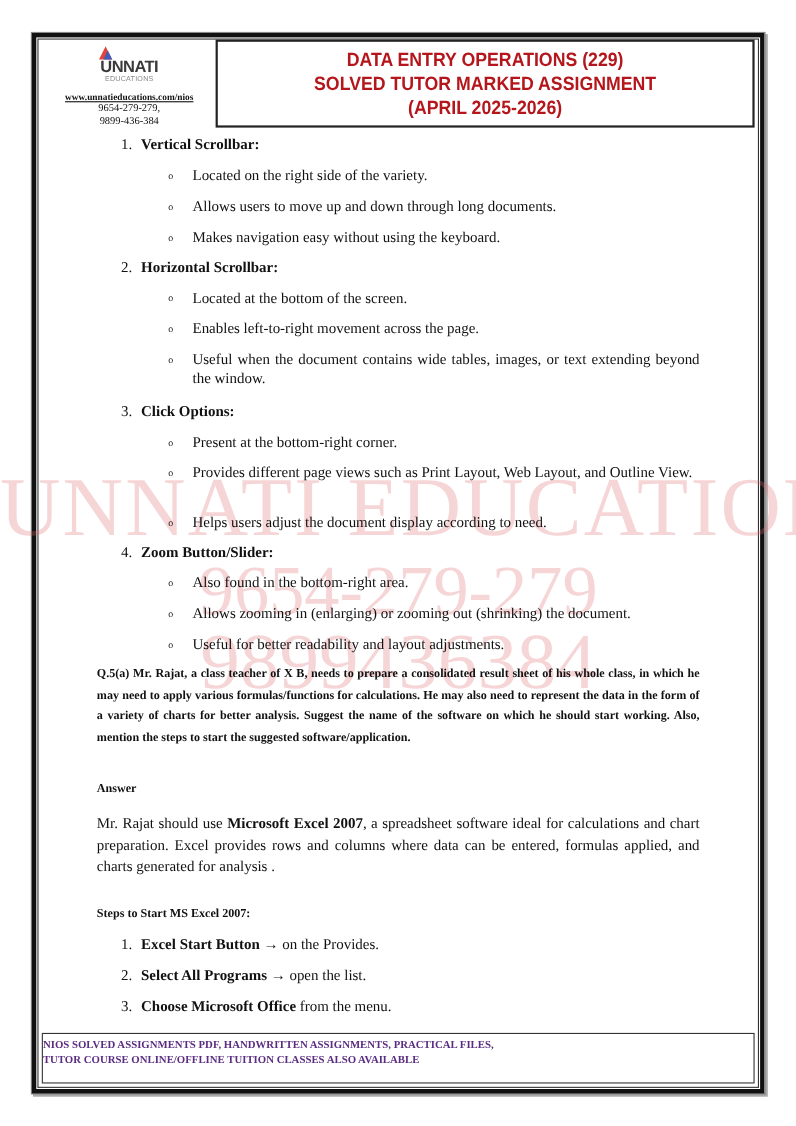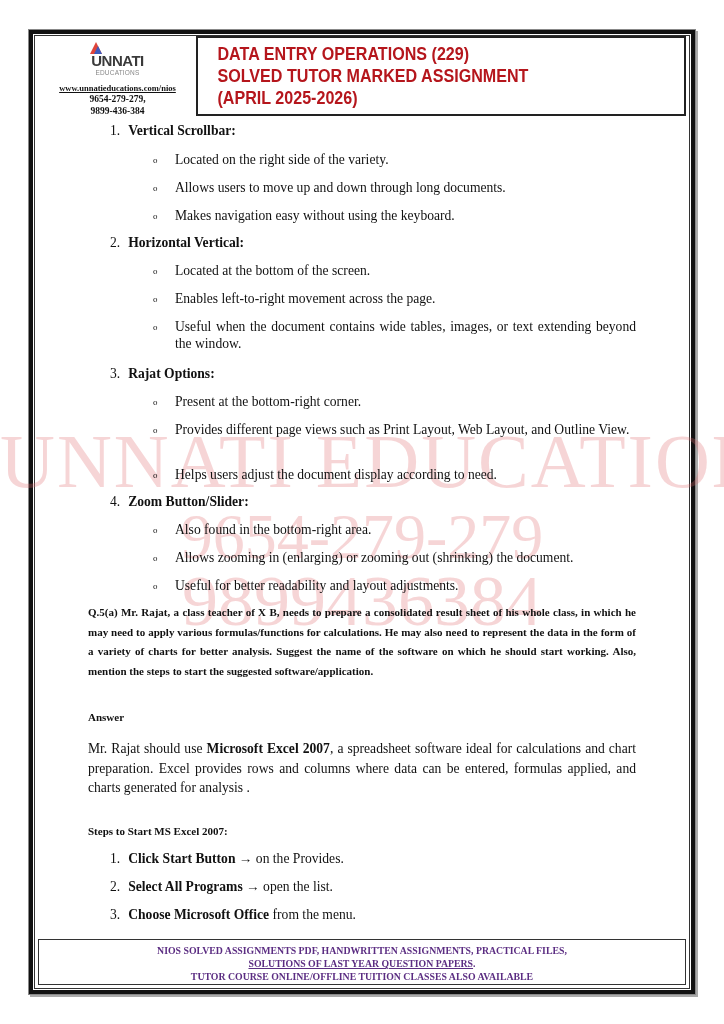--- a/index.html
+++ b/index.html
@@ -14,40 +14,40 @@
   .logo-tri { position: absolute; left: 2px; top: 0; width: 0; height: 0;
               border-left: 6px solid transparent; border-right: 6px solid transparent; border-bottom: 12px solid #e0443a; }
   .logo-tri2 { position: absolute; left: 6px; top: 4px; width: 0; height: 0;
               border-left: 4px solid transparent; border-right: 4px solid transparent; border-bottom: 8px solid #3e5bbd; }
   .logo-word { position: absolute; left: 0; top: 11px; width: 60px; font-family: "Liberation Sans", sans-serif;
                font-weight: bold; font-size: 15px; letter-spacing: -0.5px; color: #3a3a3a; line-height: 15px; }
   .logo-sub { position: absolute; left: 0; top: 27px; width: 60px; font-family: "Liberation Sans", sans-serif;
               font-size: 6.5px; color: #888; letter-spacing: 0.2px; }
   .site-url { font-family: Liberation Serif, serif; font-weight: bold; font-size: 8.5px; text-decoration: underline;
               margin-top: 1px; white-space: nowrap; }
-  .phone { font-family: "Liberation Serif", serif; font-weight: bold; font-size: 9.5px; line-height: 12px; }
+  .phone { font-family: "Liberation Serif", serif; font-weight: normal; font-size: 9.5px; line-height: 12px; }
   .title-box { position: absolute; left: 196px; top: 36px; width: 490px; height: 80px;
-               border: 2px solid #222; box-sizing: border-box; text-align: left; padding-top: 5px; }
+               border: 2px solid #222; box-sizing: border-box; text-align: center; padding-top: 5px; }
   .title-line { font-family: "Liberation Sans", sans-serif; font-weight: bold; color: #b5161c; font-size: 17.5px;
                 line-height: 22px; transform: scaleX(0.92); }
   .watermark { position: absolute; left: 0; width: 724px; text-align: center; color: #e06b6f; opacity: 0.28;
                font-family: "Liberation Serif", serif; pointer-events: none; white-space: nowrap; }
   .wm1 { top: 418px; font-size: 76px; letter-spacing: 2px; }
   .wm2 { top: 500px; font-size: 64px; }
   .wm3 { top: 560px; font-size: 72px; }
   .content { position: absolute; left: 0; top: 0; width: 724px; font-size: 13.6px; }
   .abs { position: absolute; }
   .num-head { left: 110px; font-weight: normal; }
   .num-head b { margin-left: 8px; text-align: right; }
   .bullet { left: 153px; font-size: 9px; }
   .btxt { left: 175px; width: 461px; text-align: justify; line-height: 17px; }
   .q { left: 88px; width: 548px; font-weight: bold; text-align: justify; line-height: 19.5px; font-size: 11px; }
   .para { left: 88px; width: 548px; text-align: justify; line-height: 19.5px; }
   .footer-box { position: absolute; left: 38px; top: 939px; width: 648px; height: 46px;
-                border: 1px solid #333; box-sizing: border-box; text-align: center;
+                border: 1px solid #333; box-sizing: border-box; text-align: left;
                 color: #5b2d82; font-weight: bold; font-size: 9.8px; line-height: 13px; padding-top: 4px; }
   .footer-box .u { text-decoration: underline; }
 </style>
 </head>
 <body>
 
 <div class="frame-outer"></div>
 <div class="frame-inner"></div>
 
 <div class="watermark wm1">UNNATI EDUCATIONS</div>
@@ -75,29 +75,29 @@
 <div class="content">
 
   <div class="abs num-head" style="top:123px"><span>1.</span><b>Vertical Scrollbar:</b></div>
   <div class="abs bullet" style="top:155px">o</div>
   <div class="abs btxt" style="top:151px">Located on the right side of the variety.</div>
   <div class="abs bullet" style="top:183px">o</div>
   <div class="abs btxt" style="top:179px">Allows users to move up and down through long documents.</div>
   <div class="abs bullet" style="top:211px">o</div>
   <div class="abs btxt" style="top:207px">Makes navigation easy without using the keyboard.</div>
 
-  <div class="abs num-head" style="top:235px"><span>2.</span><b>Horizontal Vertical:</b></div>
+  <div class="abs num-head" style="top:235px"><span>2.</span><b>Horizontal Scrollbar:</b></div>
   <div class="abs bullet" style="top:266px">o</div>
   <div class="abs btxt" style="top:262px">Located at the bottom of the screen.</div>
   <div class="abs bullet" style="top:294px">o</div>
   <div class="abs btxt" style="top:290px">Enables left-to-right movement across the page.</div>
   <div class="abs bullet" style="top:322px">o</div>
   <div class="abs btxt" style="top:318px">Useful when the document contains wide tables, images, or text extending beyond the window.</div>
 
-  <div class="abs num-head" style="top:366px"><span>3.</span><b>Rajat Options:</b></div>
+  <div class="abs num-head" style="top:366px"><span>3.</span><b>Click Options:</b></div>
   <div class="abs bullet" style="top:397px">o</div>
   <div class="abs btxt" style="top:393px">Present at the bottom-right corner.</div>
   <div class="abs bullet" style="top:425px">o</div>
   <div class="abs btxt" style="top:421px">Provides different page views such as Print Layout, Web Layout, and Outline View.</div>
   <div class="abs bullet" style="top:470px">o</div>
   <div class="abs btxt" style="top:466px">Helps users adjust the document display according to need.</div>
 
   <div class="abs num-head" style="top:494px"><span>4.</span><b>Zoom Button/Slider:</b></div>
   <div class="abs bullet" style="top:525px">o</div>
   <div class="abs btxt" style="top:521px">Also found in the bottom-right area.</div>
@@ -106,22 +106,21 @@
   <div class="abs bullet" style="top:581px">o</div>
   <div class="abs btxt" style="top:577px">Useful for better readability and layout adjustments.</div>
 
   <div class="abs q" style="top:603px">Q.5(a) Mr. Rajat, a class teacher of X B, needs to prepare a consolidated result sheet of his whole class, in which he may need to apply various formulas/functions for calculations. He may also need to represent the data in the form of a variety of charts for better analysis. Suggest the name of the software on which he should start working. Also, mention the steps to start the suggested software/application.</div>
 
   <div class="abs q" style="top:708px">Answer</div>
   <div class="abs para" style="top:739px"><span>Mr. Rajat should use </span><b>Microsoft Excel 2007</b><span>, a spreadsheet software ideal for calculations and chart preparation. Excel provides rows and columns where data can be entered, formulas applied, and charts generated for analysis .</span></div>
 
   <div class="abs q" style="top:822px">Steps to Start MS Excel 2007:</div>
 
-  <div class="abs num-head" style="top:851px"><span>1.</span><b>Click Start Button</b><span> → on the Provides.</span></div>
+  <div class="abs num-head" style="top:851px"><span>1.</span><b>Excel Start Button</b><span> → on the Provides.</span></div>
   <div class="abs num-head" style="top:879px"><span>2.</span><b>Select All Programs</b><span> → open the list.</span></div>
   <div class="abs num-head" style="top:907px"><span>3.</span><b>Choose Microsoft Office</b><span> from the menu.</span></div>
 </div>
 
 <div class="footer-box">
   <div>NIOS SOLVED ASSIGNMENTS PDF, HANDWRITTEN ASSIGNMENTS, PRACTICAL FILES,</div>
-  <div><span class="u">SOLUTIONS OF LAST YEAR QUESTION PAPERS</span><span>.</span></div>
   <div>TUTOR COURSE ONLINE/OFFLINE TUITION CLASSES ALSO AVAILABLE</div>
 </div>
 
 </body></html>

